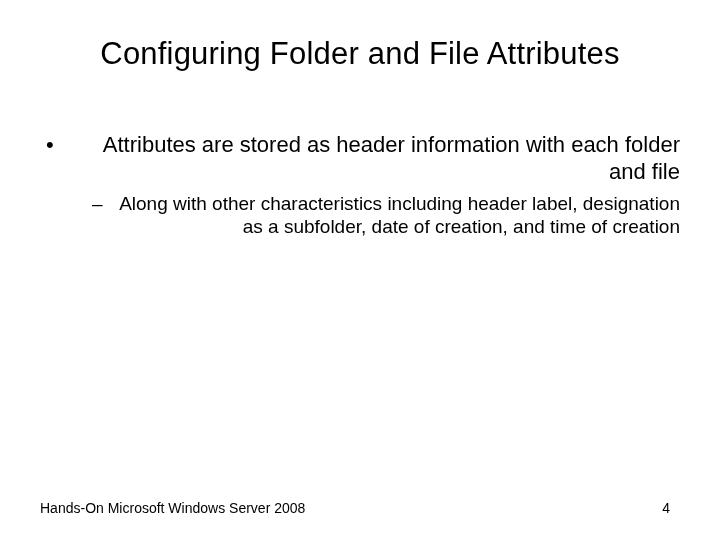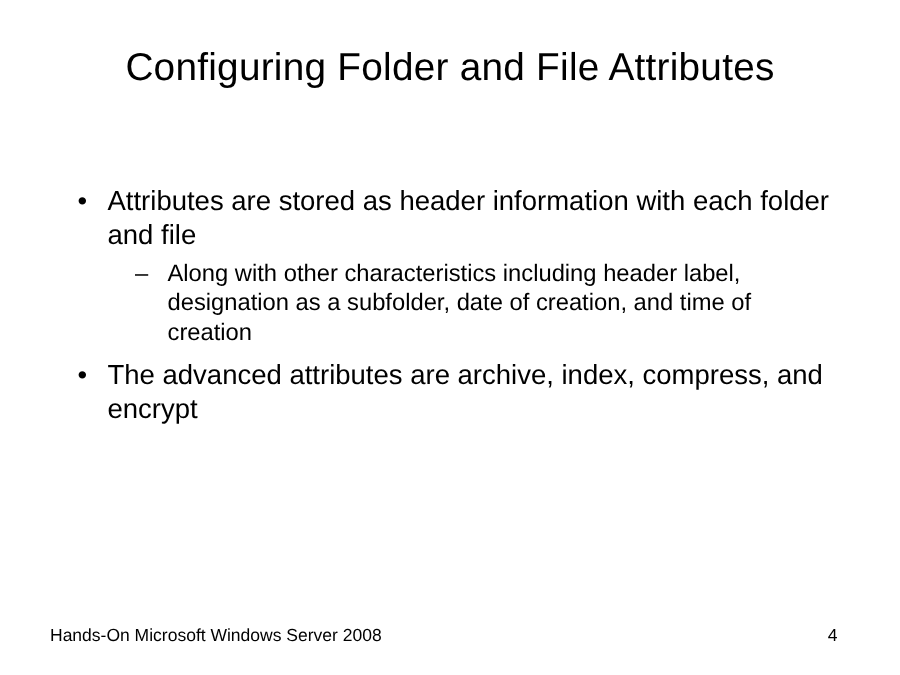--- a/index.html
+++ b/index.html
@@ -30,22 +30,23 @@
   .body {
     position: absolute;
     top: 132px;
     left: 40px;
     width: 640px;
     font-size: 22px;
     line-height: 1.22;
   }
   ul.lvl1 {
     list-style: none;
-    margin: 16px;
+    margin: 0;
     padding: 0;
+    text-align: right;
   }
   ul.lvl1 > li {
     position: relative;
     padding-left: 30px;
     margin-bottom: 8px;
   }
   ul.lvl1 > li::before {
     content: "•";
     position: absolute;
     left: 6px;
@@ -98,23 +99,20 @@
       <li>
         <span>Attributes are stored as header information with each folder and file</span>
         <ul class="lvl2">
           <li>
             <span>Along with other characteristics including header label, designation as a subfolder, date of creation, and time of creation</span>
           </li>
         </ul>
       </li>
 
 
-      <li>
-        <span>The advanced attributes are archive, index, compress, and encrypt</span>
-      </li>
 
     </ul>
   </div>
 
   <div class="footer-left">Hands-On Microsoft Windows Server 2008</div>
   <div class="footer-right">4</div>
 
 </div>
 
 </body></html>

